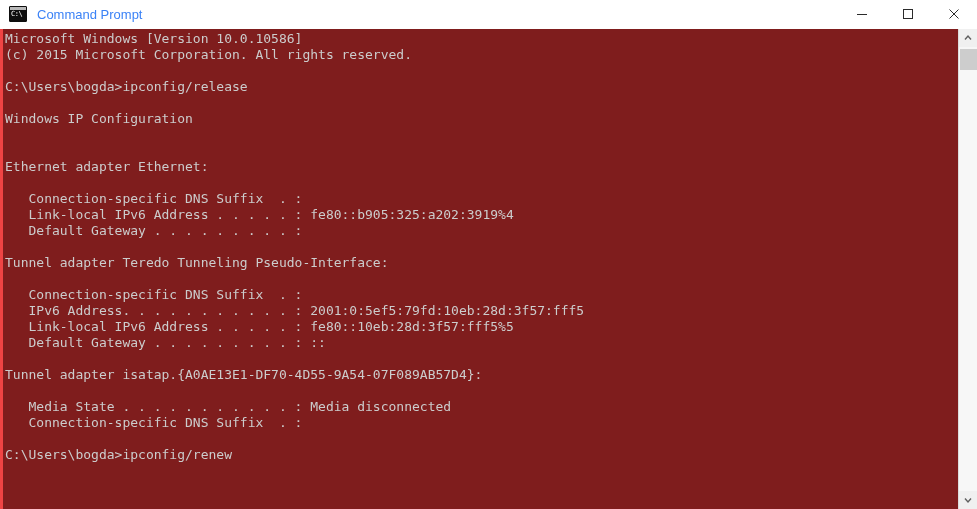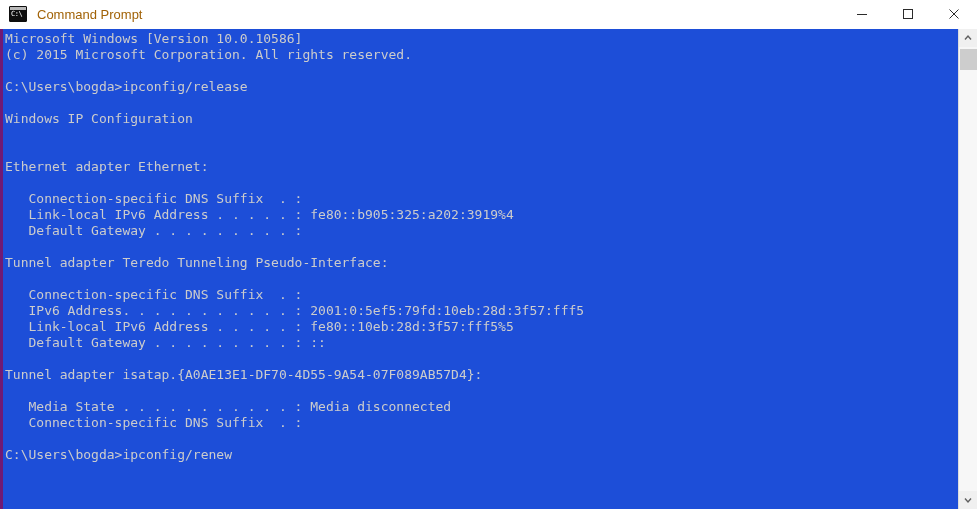--- a/index.html
+++ b/index.html
@@ -64,21 +64,21 @@
     font-family: "DejaVu Sans Mono", monospace;
     font-size: 7px;
     line-height: 9px;
     color: #ffffff;
     letter-spacing: -0.5px;
     white-space: nowrap;
   }
   #title-text {
     margin-left: 10px;
     font-size: 13px;
-    color: #a16207;
+    color: #3b82f6;
     font-family: "Liberation Sans", sans-serif;
     white-space: nowrap;
   }
 
   #window-controls {
     display: flex;
     height: 28px;
     flex: 0 0 auto;
   }
   .winbtn {
@@ -89,24 +89,24 @@
     justify-content: center;
     background: #ffffff;
   }
   .winbtn svg { display: block; }
   .winbtn-line { stroke: #2b2b2b; stroke-width: 1; fill: none; }
 
   
   #console-area {
     flex: 1 1 auto;
     position: relative;
-    background: #1d4ed8;
-    display: flex;
-    overflow: hidden;
-    border-left: 3px solid #701a75;
+    background: #7f1d1d;
+    display: flex;
+    overflow: hidden;
+    border-left: 3px solid #ef4444;
   }
   #console-text {
     flex: 1 1 auto;
     padding: 2px 0 0 0;
     font-family: "DejaVu Sans Mono", monospace;
     font-size: 13px;
     line-height: 16px;
     color: #cccccc;
     white-space: pre;
     overflow: hidden;

